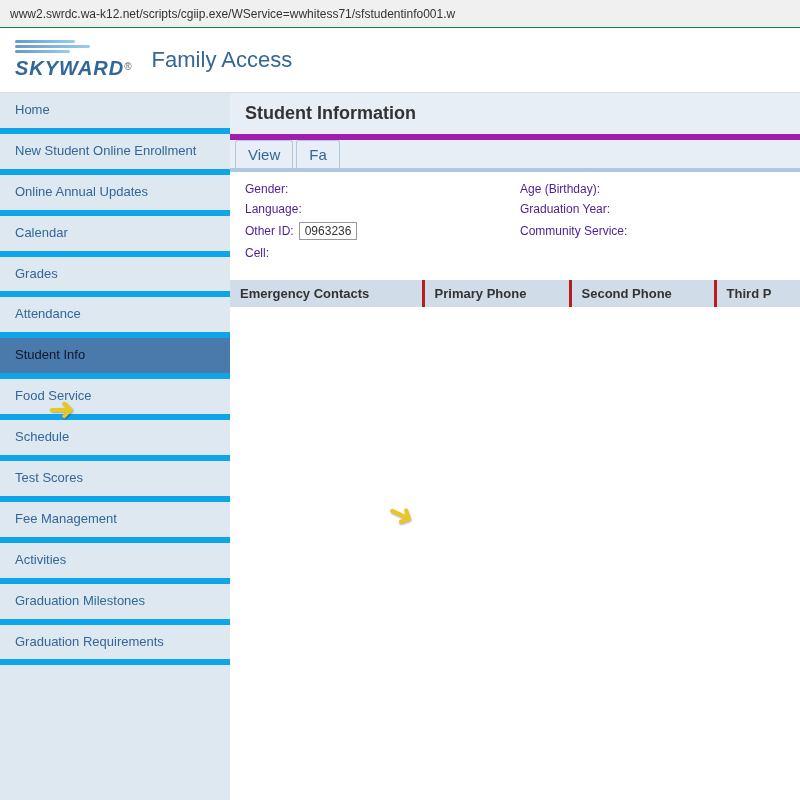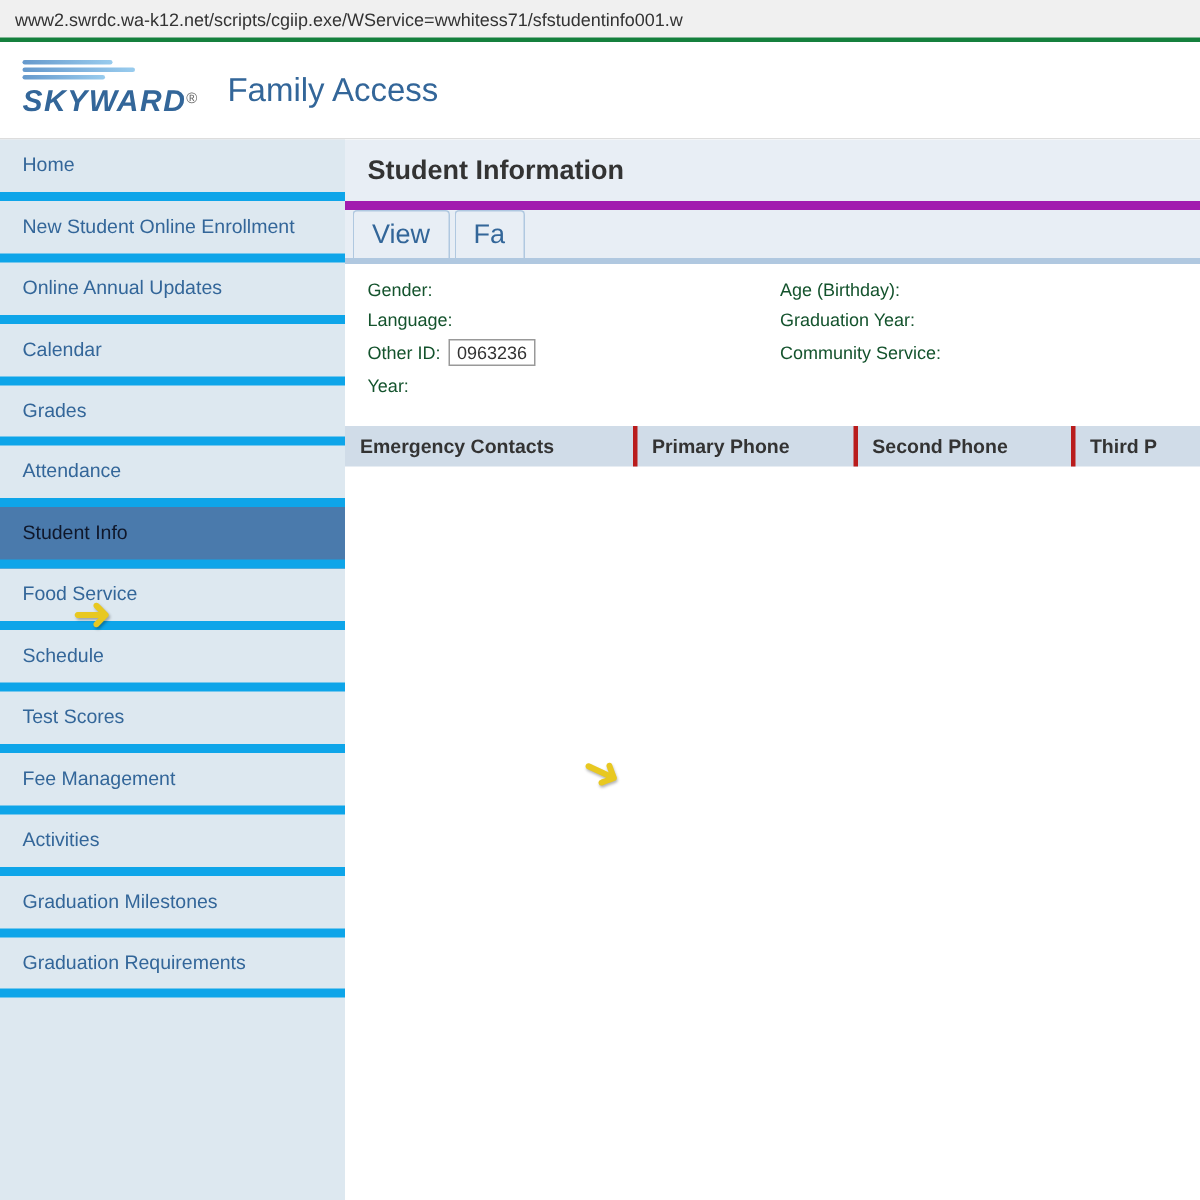--- a/index.html
+++ b/index.html
@@ -8,21 +8,21 @@
       font-size: 13px;
       background: #fff;
       width: 800px;
       height: 800px;
       overflow: hidden;
     }
 
     
     .address-bar {
       background: #f0f0f0;
-      border-bottom: 3px solid #15803d;
+      border-bottom: 1px solid #15803d;
       padding: 5px 10px;
       font-size: 12px;
       color: #333;
       height: 28px;
       display: flex;
       align-items: center;
     }
 
     
     .header {
@@ -147,42 +147,42 @@
       color: #888;
     }
 
     .view-tab {
       padding: 5px 12px;
       background: #e8eef5;
       border: 1px solid #b0c8e0;
       border-bottom: none;
       color: #336699;
       cursor: pointer;
-      font-size: 18px;
+      font-size: 15px;
       border-radius: 3px 3px 0 0;
       margin-right: 3px;
     }
 
     
     .fields-area {
       padding: 10px 15px;
       display: grid;
       grid-template-columns: 1fr 1fr;
       gap: 6px 10px;
       border-top: 2px solid #b0c8e0;
     }
 
     .field-row {
       display: flex;
       align-items: center;
       gap: 5px;
     }
 
     .field-label {
-      color: #14532d;
+      color: #4c1d95;
       text-align: right;
       white-space: nowrap;
       font-size: 12px;
     }
 
     .field-value {
       color: #333;
       font-size: 12px;
     }
 
@@ -363,21 +363,21 @@
       <div class="field-row">
         <span class="field-label">Other ID:</span>
         <span class="field-box">0963236</span>
       </div>
       <div class="field-row">
         <span class="field-label">Community Service:</span>
         <span class="field-value"></span>
       </div>
 
       <div class="field-row">
-        <span class="field-label">Year:</span>
+        <span class="field-label">Cell:</span>
         <span class="field-value"></span>
       </div>
     </div>
 
     <div style="padding: 0;">
       <table class="contacts-table">
         <thead>
           <tr>
             <th>
               <span>Emergency Contacts</span>

